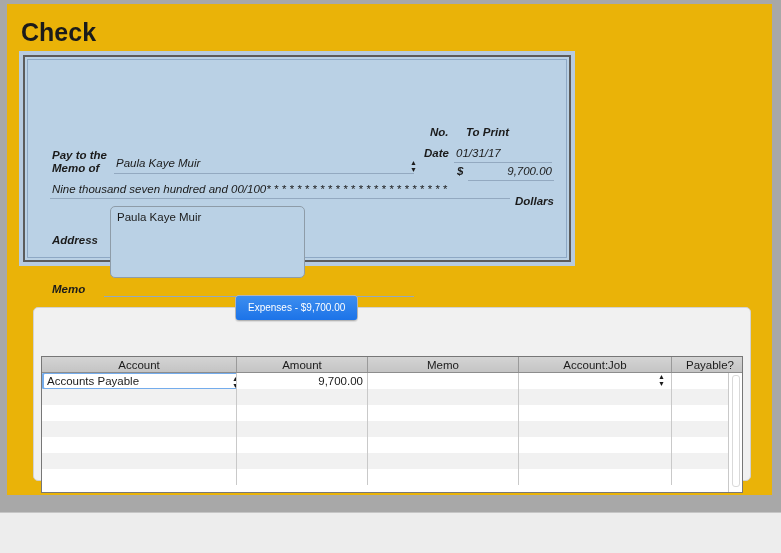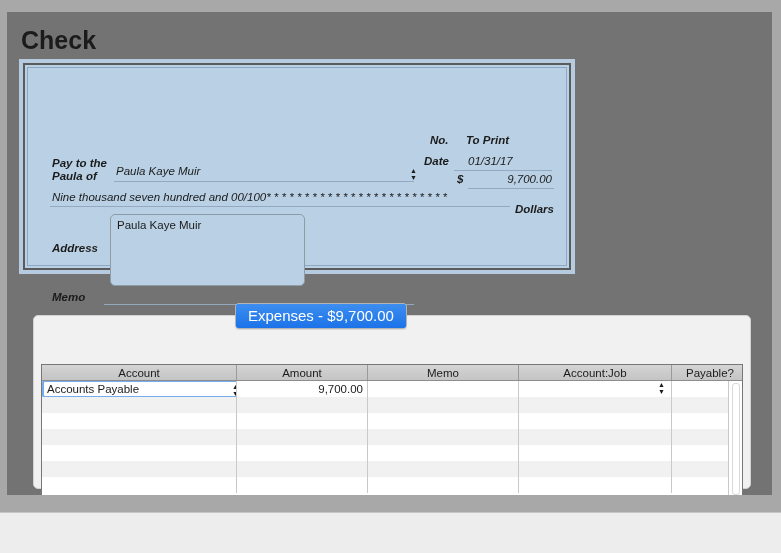--- a/index.html
+++ b/index.html
@@ -17,24 +17,24 @@
     position: relative;
     width: 781px;
     height: 553px;
     background: #a8a8a8;
   }
 
   
   .content {
     position: absolute;
     left: 7px;
-    top: 12px;
+    top: 4px;
     width: 765px;
     height: 495px;
-    background: #737373;
+    background: #eab308;
     overflow: hidden;
   }
 
   
   .page-title {
     position: absolute;
     left: 14px;
     top: 14px;
     font-size: 25px;
     font-weight: 700;
@@ -107,21 +107,21 @@
 
   
   #payto-label      { left: 24px; top: 89px;  line-height: 13px; }
   #payto-value      { left: 88px; top: 97px;  }
   #payto-line       { left: 86px; top: 113px; width: 300px; }
   #payto-stepper    { left: 381px; top: 98px; }
 
   #no-label         { left: 402px; top: 66px; }
   #no-value         { left: 438px; top: 66px; }
   #date-label       { left: 396px; top: 87px; }
-  #date-value       { left: 428px; top: 87px; margin-left: 12px; }
+  #date-value       { left: 428px; top: 87px; }
   #date-line        { left: 426px; top: 102px; width: 98px; }
   #dollar-sign      { left: 429px; top: 105px; }
   #amount-value     { left: 440px; top: 105px; width: 84px; text-align: right; }
   #amount-line      { left: 440px; top: 120px; width: 86px; }
 
   #words-value      { left: 24px;  top: 123px; }
   #words-line       { left: 22px;  top: 138px; width: 460px; }
   #dollars-label    { left: 487px; top: 123px; margin-top: 12px; }
 
   #address-label    { left: 24px;  top: 174px; }
@@ -166,21 +166,21 @@
     top: 291px;
     height: 24px;
     display: flex;
     border: 1px solid #b4b4b4;
     border-radius: 4px;
     overflow: hidden;
     background: #ffffff;
     box-shadow: 0 1px 1px rgba(0,0,0,0.10);
   }
   .tab {
-    font-size: 15px;
+    font-size: 10px;
     color: #151515;
     padding: 0 12px;
     height: 24px;
     line-height: 24px;
     background: #fdfdfd;
     font-family: "Liberation Sans", sans-serif;
     white-space: nowrap;
     cursor: default;
   }
   .tab.active {
@@ -300,21 +300,21 @@
   <div class="content">
 
     <div class="page-title">Check</div>
 
     <div class="check-outer">
       <div class="check-mid">
         <div class="check-inner">
 
           <div class="lbl b" id="payto-label">
             <span>Pay to the</span><br>
-            <span>Paula of</span>
+            <span>Memo of</span>
           </div>
           <div class="lbl" id="payto-value">Paula Kaye Muir</div>
           <div class="underline" id="payto-line"></div>
           <div class="stepper" id="payto-stepper">
               <i>▲</i>
               <i>▼</i>
             </div>
 
           <div class="lbl b" id="no-label">No.</div>
           <div class="lbl b" id="no-value">To Print</div>

